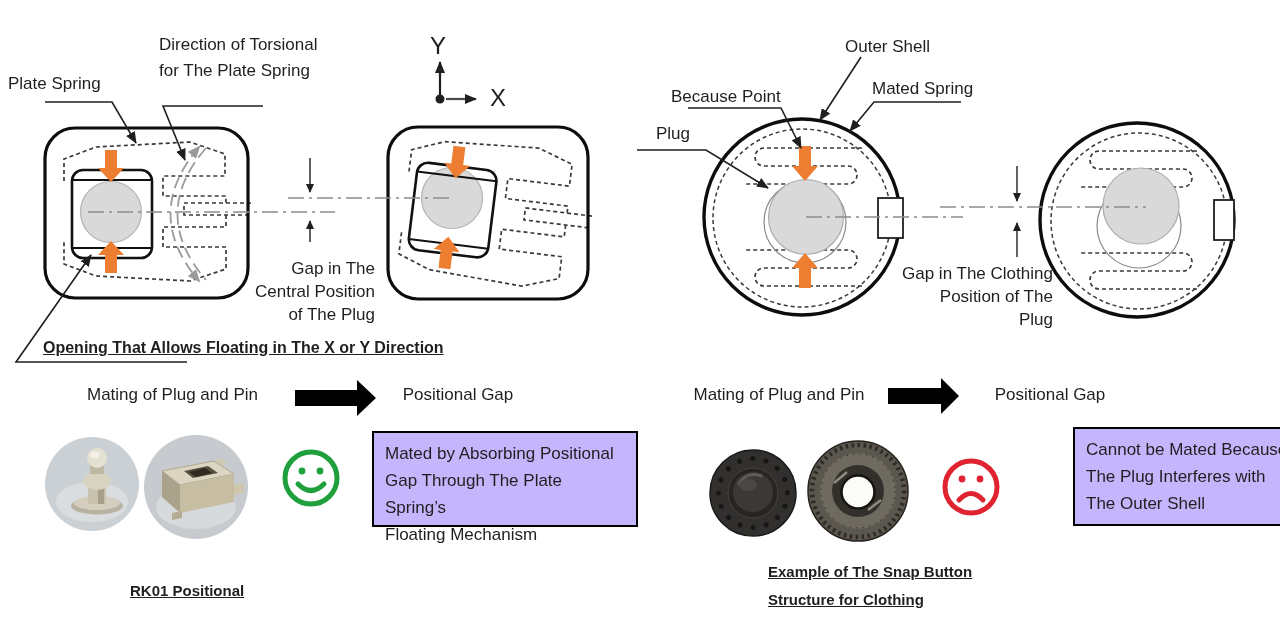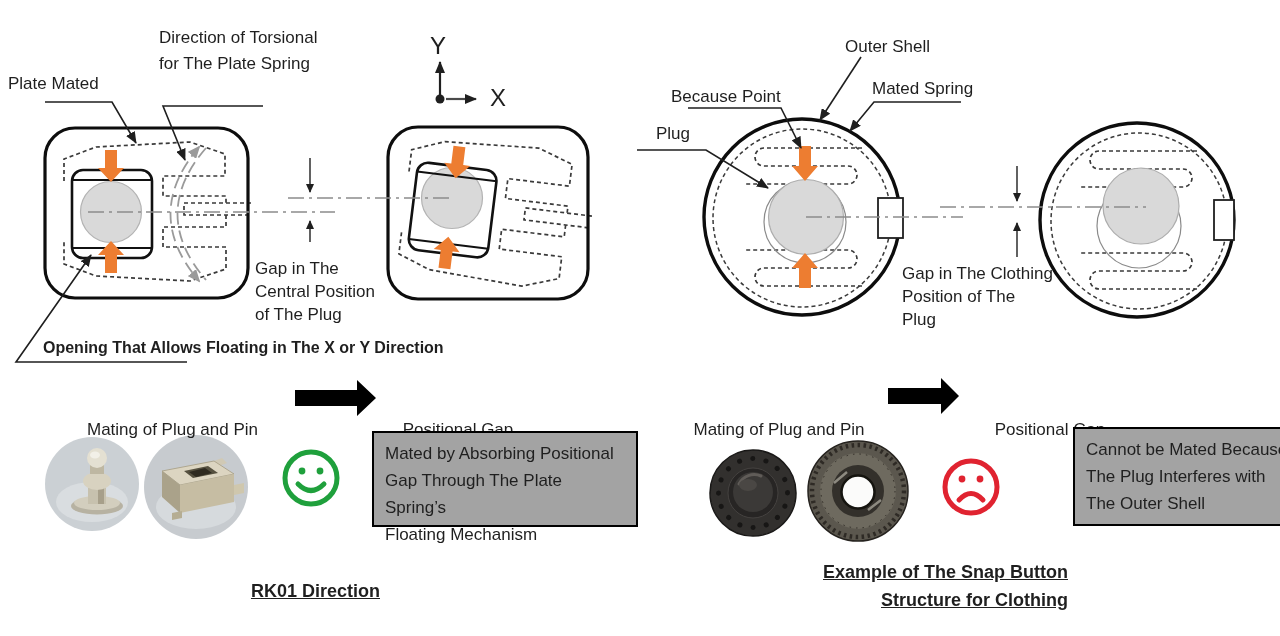--- a/index.html
+++ b/index.html
@@ -3,33 +3,33 @@
 <meta charset="utf-8">
 <style>
   html,body{margin:0;padding:0;}
   body{
     width:1280px;height:636px;position:relative;overflow:hidden;
     background:#ffffff;color:#1f1f1f;
     font-family:"Liberation Sans",sans-serif;
   }
   .abs{position:absolute;}
   svg{display:block;}
-  .lbl{font-size:17px;line-height:23px;white-space:pre-line;}
+  .lbl{font-size:17px;line-height:23px;white-space:pre-line;text-align:right;}
   .lbl2{font-size:17px;line-height:26px;white-space:pre-line;}
-  .ctr{text-align:center;margin-top:35px;}
-  .bold{font-weight:bold;}
+  .ctr{text-align:center;}
+  .bold{font-weight:bold;text-decoration:underline;}
   .axis{font-size:24px;}
   .vbox{
-    box-sizing:border-box;border:2px solid #000;background:#a3a3a3;
+    box-sizing:border-box;border:2px solid #000;background:#c4b5fd;
     font-size:17px;line-height:27px;white-space:pre-line;
     padding:7px 11px;
   }
   .title{
-    font-weight:bold;font-size:18px;line-height:28px;
-    text-decoration:underline;text-align:right;white-space:pre-line;
+    font-weight:bold;font-size:15px;line-height:28px;
+    text-decoration:underline;text-align:left;white-space:pre-line;
   }
 </style>
 </head>
 <body>
 
 <svg class="abs" style="left:0;top:0" width="1280" height="636" viewBox="0 0 1280 636">
   <defs>
     <marker id="mB" viewBox="0 0 12 10" markerWidth="12" markerHeight="10" refX="11" refY="5" orient="auto" markerUnits="userSpaceOnUse">
       <path d="M0,0 L12,5 L0,10 Z" fill="#1f1f1f"></path>
     </marker>
@@ -188,35 +188,35 @@
     <path d="M-13,6 Q0,19 13,6" stroke="#1FA03C" stroke-width="5" fill="none" stroke-linecap="round"></path>
   </g>
   <g transform="translate(971,487)">
     <circle r="26" fill="#fff" stroke="#E02330" stroke-width="5"></circle>
     <circle cx="-9" cy="-8" r="3.4" fill="#E02330"></circle>
     <circle cx="9" cy="-8" r="3.4" fill="#E02330"></circle>
     <path d="M-12,13 Q0,0 12,13" stroke="#E02330" stroke-width="5" fill="none" stroke-linecap="round"></path>
   </g>
 </svg>
 
-<div class="abs lbl" style="left:8px;top:72px">Plate Mated</div>
-<div class="abs lbl2" style="left:159px;top:25px">Direction of Torsional
+<div class="abs lbl" style="left:8px;top:72px">Plate Spring</div>
+<div class="abs lbl2" style="left:159px;top:32px">Direction of Torsional
 for The Plate Spring</div>
 <div class="abs axis" style="left:430px;top:32px">Y</div>
 <div class="abs axis" style="left:490px;top:84px">X</div>
 <div class="abs lbl" style="left:255px;top:257px">Gap in The
 Central Position
 of The Plug</div>
 <div class="abs lbl bold" style="left:43px;top:336px;font-size:16px">Opening That Allows Floating in The X or Y Direction</div>
 <div class="abs lbl ctr" style="left:60px;top:383px;width:225px">Mating of Plug and Pin</div>
 <div class="abs lbl ctr" style="left:375px;top:383px;width:166px">Positional Gap</div>
 <div class="abs vbox" style="left:372px;top:431px;width:266px;height:96px">Mated by Absorbing  Positional
 Gap Through The Plate Spring’s
 Floating Mechanism</div>
-<div class="abs title" style="left:130px;top:577px;width:250px">RK01 Direction</div>
+<div class="abs title" style="left:130px;top:577px;width:250px">RK01 Positional</div>
 
 <div class="abs lbl" style="left:845px;top:35px">Outer Shell</div>
 <div class="abs lbl" style="left:872px;top:77px">Mated Spring</div>
 <div class="abs lbl" style="left:671px;top:85px">Because Point</div>
 <div class="abs lbl" style="left:656px;top:122px">Plug</div>
 <div class="abs lbl" style="left:902px;top:262px">Gap in The Clothing
 Position of The
 Plug</div>
 <div class="abs lbl ctr" style="left:666px;top:383px;width:226px">Mating of Plug and Pin</div>
 <div class="abs lbl ctr" style="left:967px;top:383px;width:166px">Positional Gap</div>

